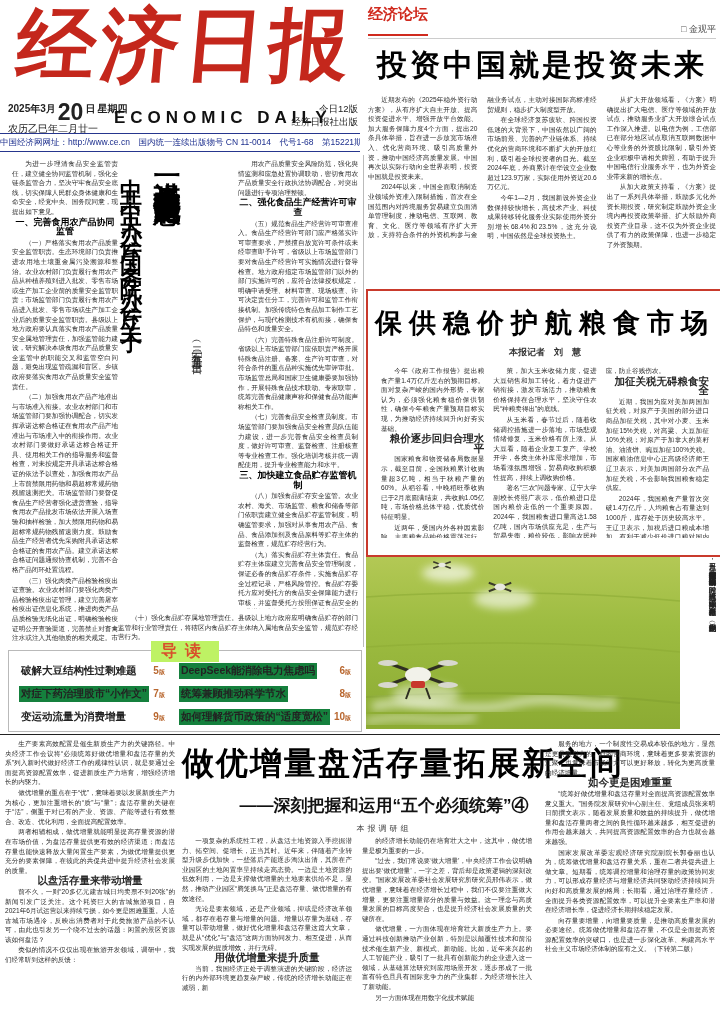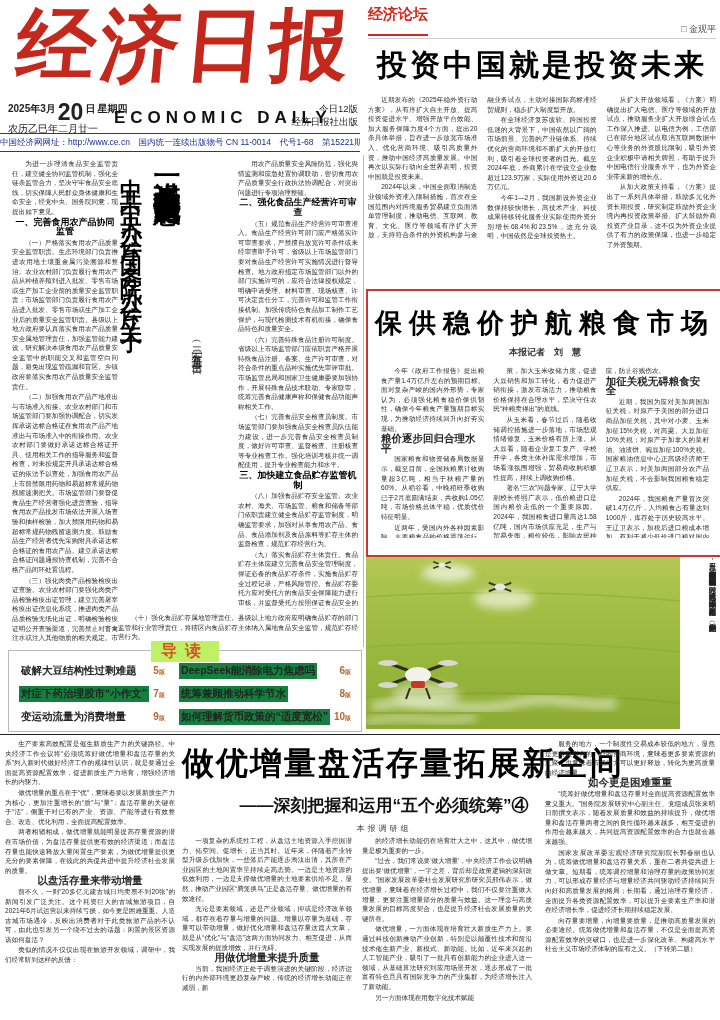--- a/index.html
+++ b/index.html
@@ -41,21 +41,21 @@
   .vdate{writing-mode:vertical-rl;font-size:11px;color:#222;padding-top:175px;margin-left:4px;letter-spacing:2px;}
   .pol-right{position:absolute;left:238px;top:4px;width:120px;height:450px;overflow:hidden;}
   .pol-bottom{position:absolute;left:118px;top:458px;width:240px;height:30px;overflow:hidden;}
   
   .grain{position:absolute;left:366px;top:289px;width:346px;height:256px;border:2px solid #c93a2c;background:#fff;padding:4px;}
   .grain-headline{margin-top:10px;text-align:center;font-family:"Liberation Serif",serif;
         font-weight:900;font-size:27px;letter-spacing:7px;color:#000;white-space:nowrap;}
   .grain-byline{text-align:center;font-size:9px;color:#333;margin-top:5px;font-weight:bold;}
   .grain-cols{display:flex;gap:9px;padding:7px 9px 0 9px;}
   .grain-col{width:106px;height:172px;overflow:hidden;}
-  .box-subhead{font-weight:900;font-size:10.5px;text-align:left;margin:5px 0;text-indent:0 !important;}
+  .box-subhead{font-weight:900;font-size:10.5px;text-align:right;margin:5px 0;text-indent:0 !important;}
   .jump{color:#2a2a2a;}
   
   .photo-area{position:absolute;left:366px;top:557px;width:352px;height:172px;display:flex;}
   .photo{width:314px;height:172px;}
   .photo svg{display:block;}
   .photo-caption{width:38px;height:172px;writing-mode:vertical-rl;font-size:7.5px;line-height:12px;
         color:#222;padding-left:2px;text-align:left;overflow:hidden;}
   .photo-credit{margin-top:6px;color:#222;}
   
   .guide{position:absolute;left:8px;top:650px;width:352px;height:80px;border:1px solid #b9b9b9;}

